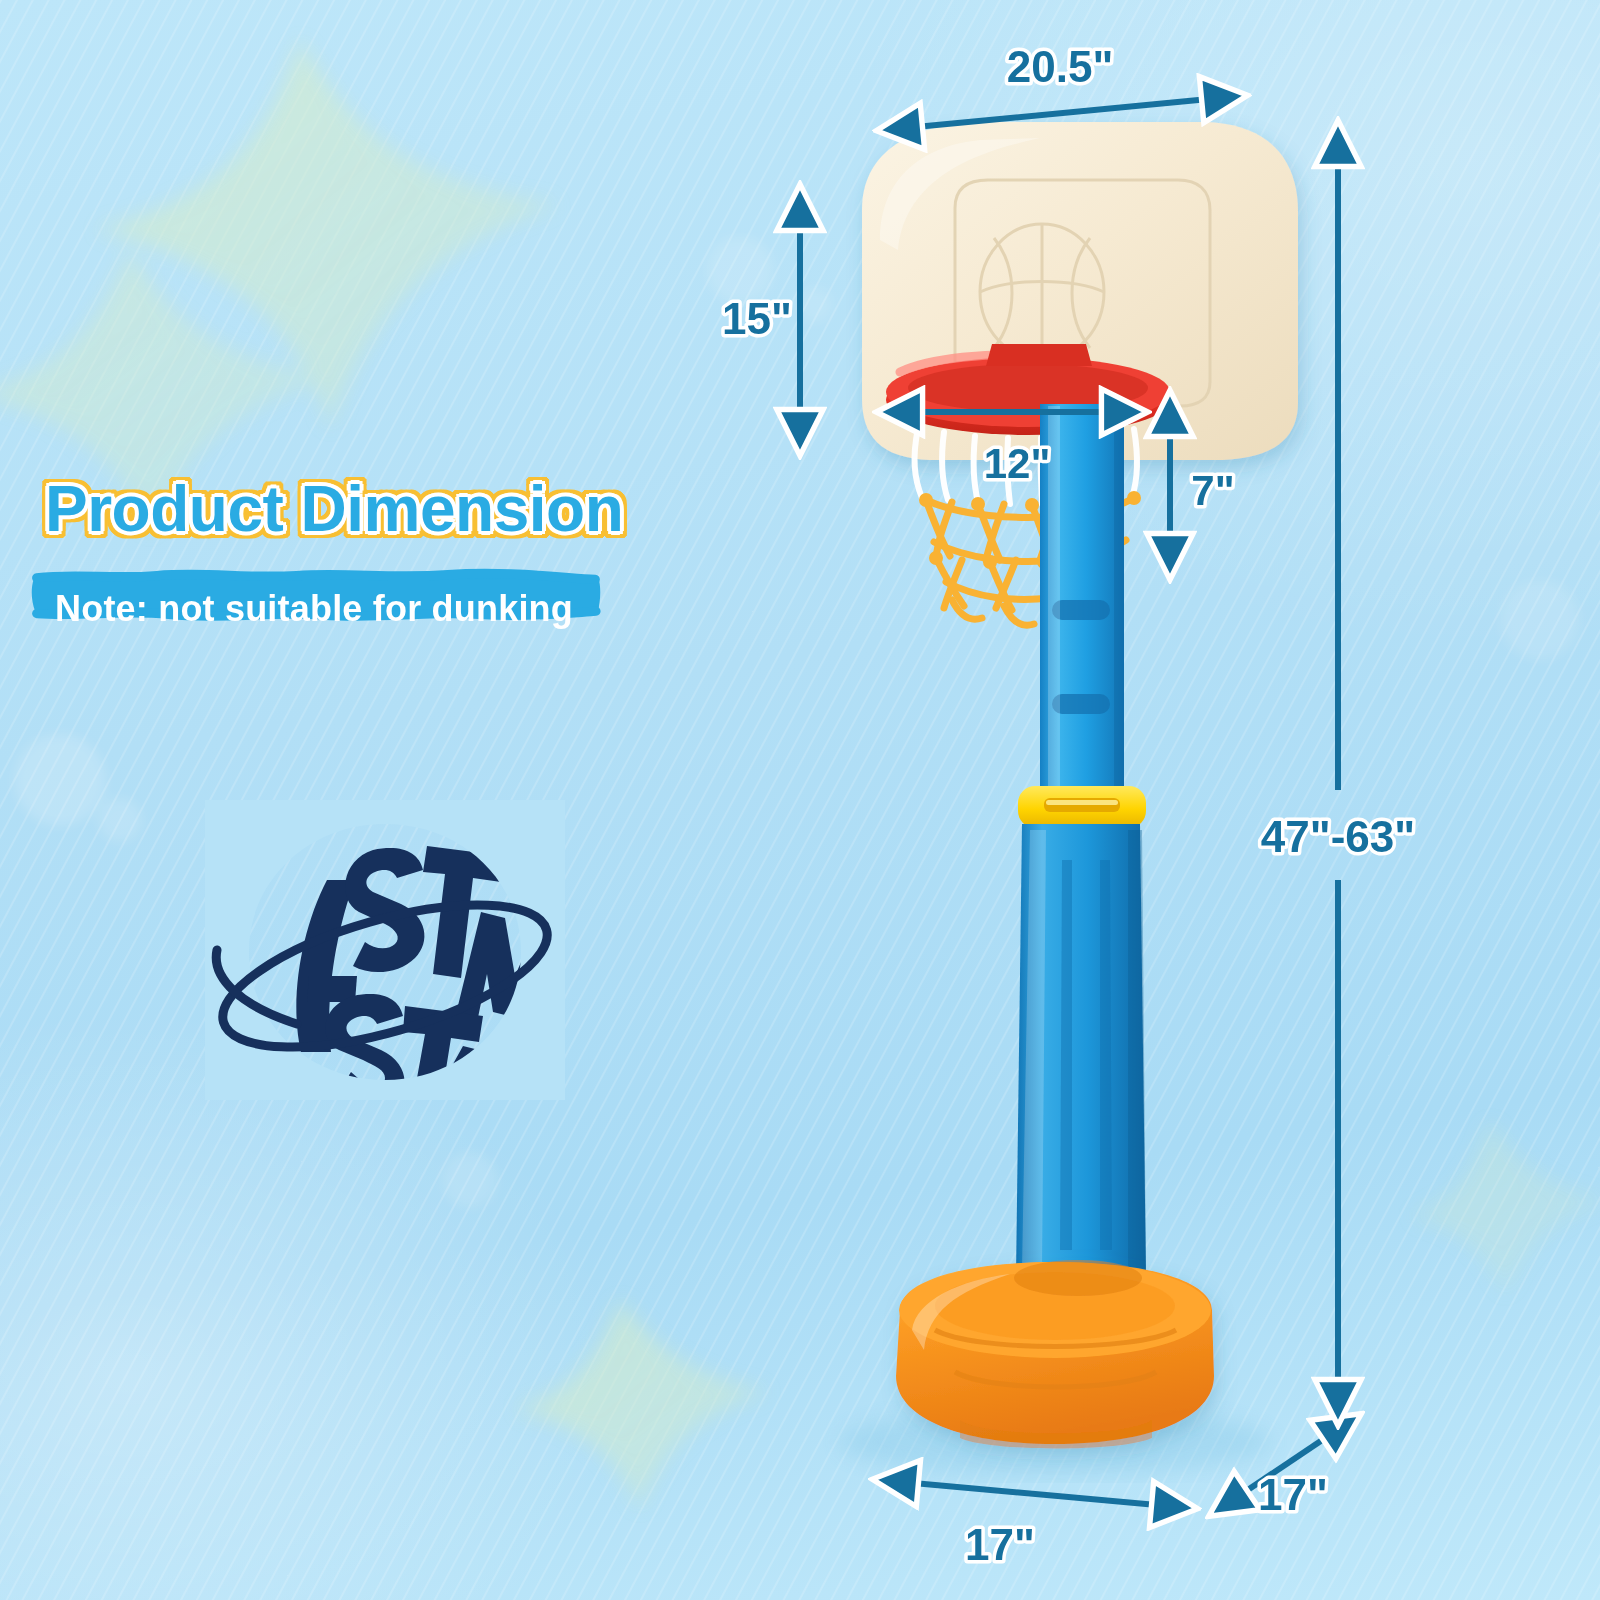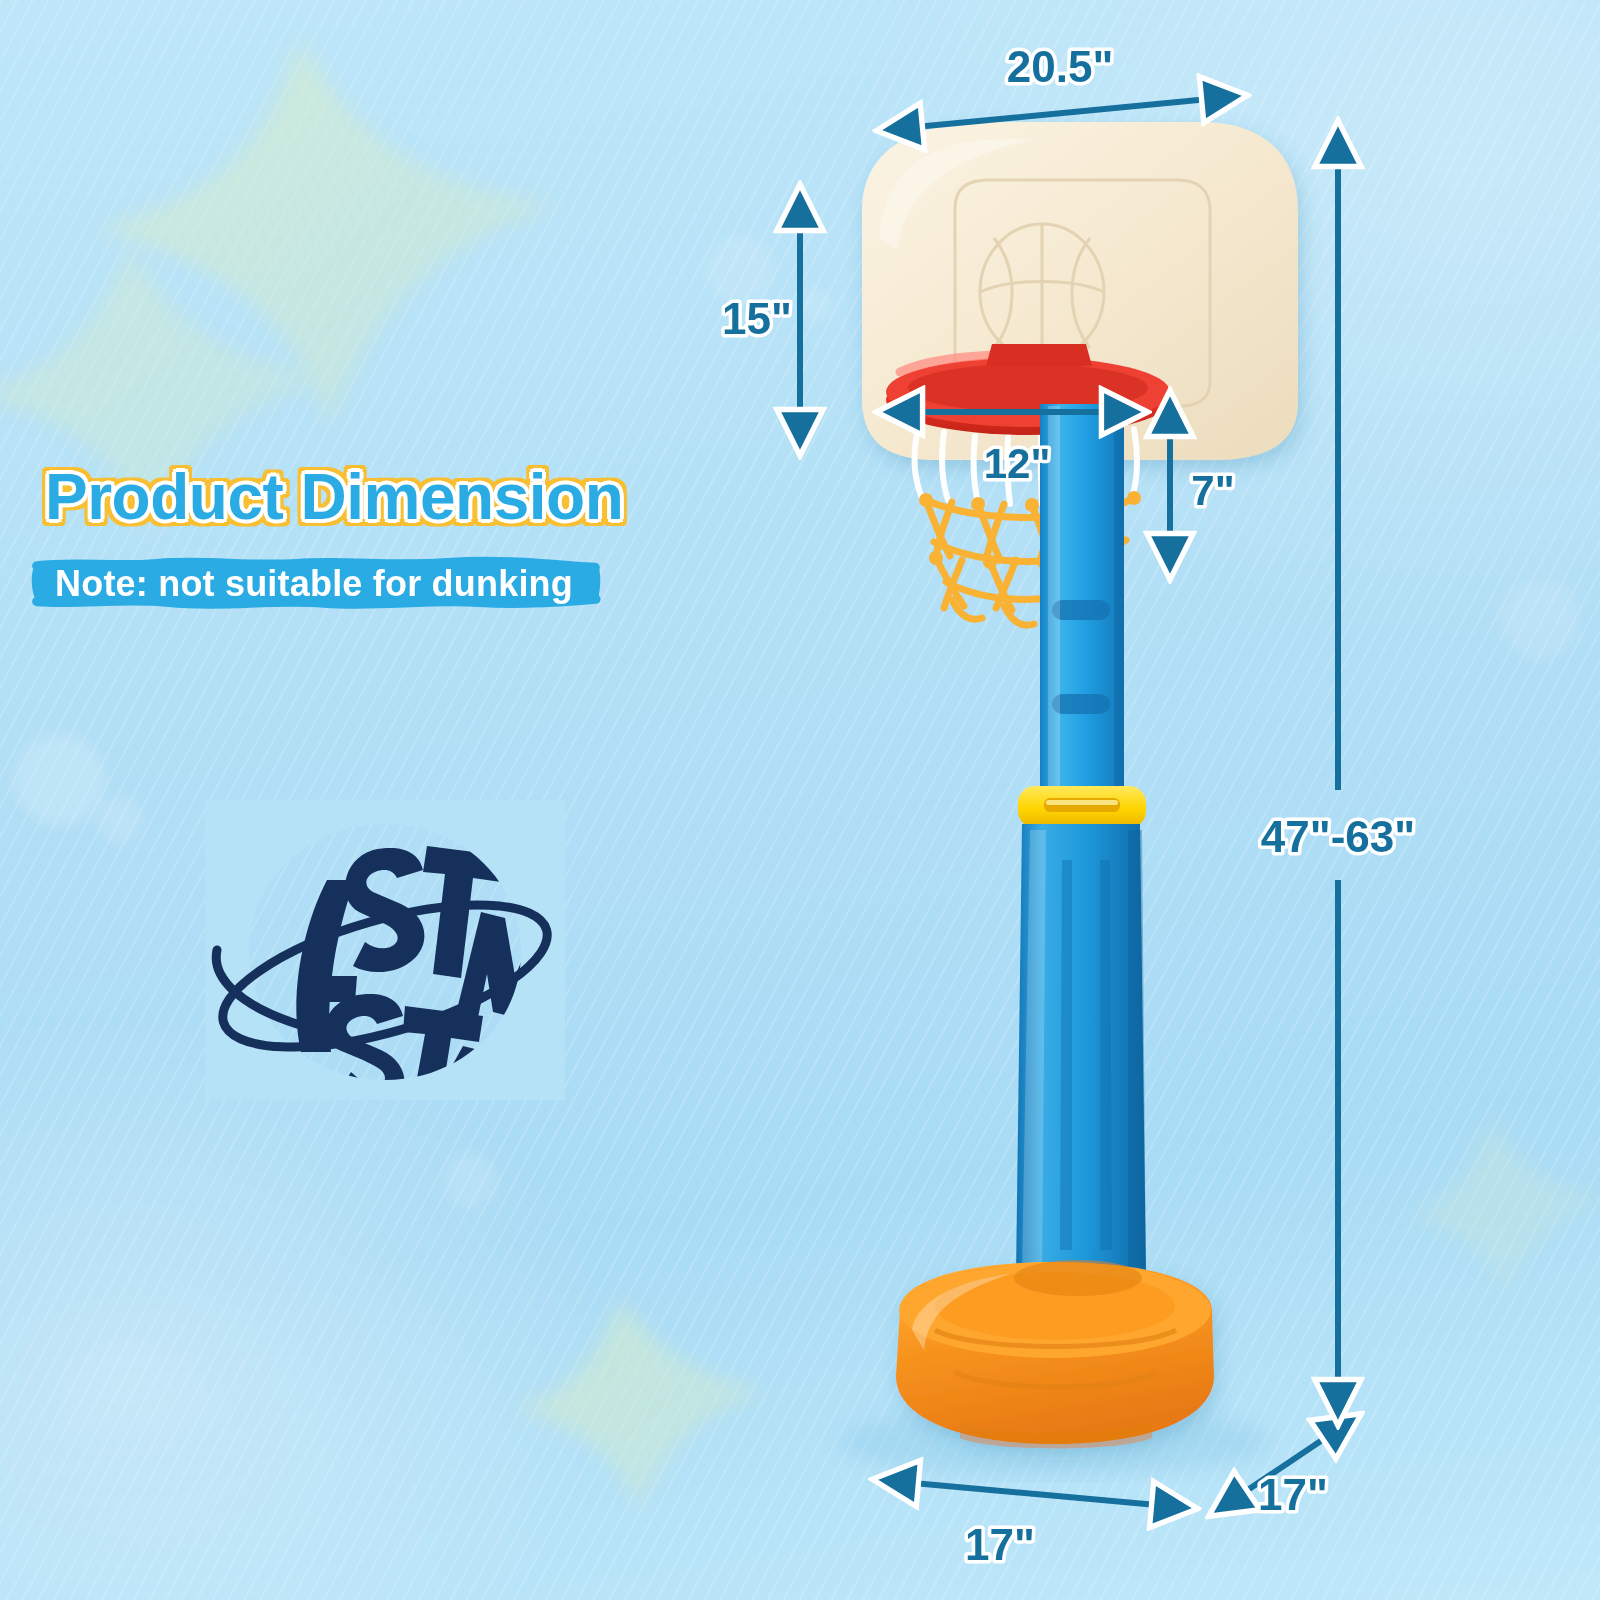--- a/index.html
+++ b/index.html
@@ -16,21 +16,21 @@
     width:1600px; height:1600px;
     background:
       radial-gradient(ellipse 700px 520px at 8% 86%, rgba(255,255,255,.30), rgba(255,255,255,0) 70%),
       radial-gradient(ellipse 900px 700px at 92% 10%, rgba(255,255,255,.22), rgba(255,255,255,0) 70%),
       linear-gradient(172deg, #bde6f9 0%, #b2dff6 42%, #a9dbf5 72%, #bfe8fa 100%);
     overflow:hidden;
   }
   .bg-svg{ position:absolute; inset:0; width:1600px; height:1600px; }
 
   
-  .headline-wrap{ position:absolute; left:45px; top:464px; width:760px; }
+  .headline-wrap{ position:absolute; left:45px; top:476px; width:760px; }
 
   .title{
     font-size:64px;
     font-weight:bold;
     letter-spacing:-.5px;
     color:#2aabe3;
     line-height:1.05;
     -webkit-text-stroke:0px;
     text-shadow:
       -3px -3px 0 #fff, 3px -3px 0 #fff, -3px 3px 0 #fff, 3px 3px 0 #fff,
@@ -44,21 +44,21 @@
 
   .note-wrap{ position:relative; display:inline-block; margin-top:28px; }
   .note-banner{
     position:absolute; left:-16px; top:-4px; right:-20px; bottom:-6px;
     z-index:0;
   }
   .note-text{
     position:relative; z-index:1;
     font-size:36px; font-weight:bold; color:#ffffff;
     letter-spacing:.2px; white-space:nowrap;
-    padding:4px 10px 6px 10px;
+    padding:17px 10px 6px 10px;
   }
 
   
   .astm{ position:absolute; left:205px; top:800px; width:360px; height:300px; }
 
   
   .product-layer{ position:absolute; inset:0; width:1600px; height:1600px; }
 
   
 </style>

